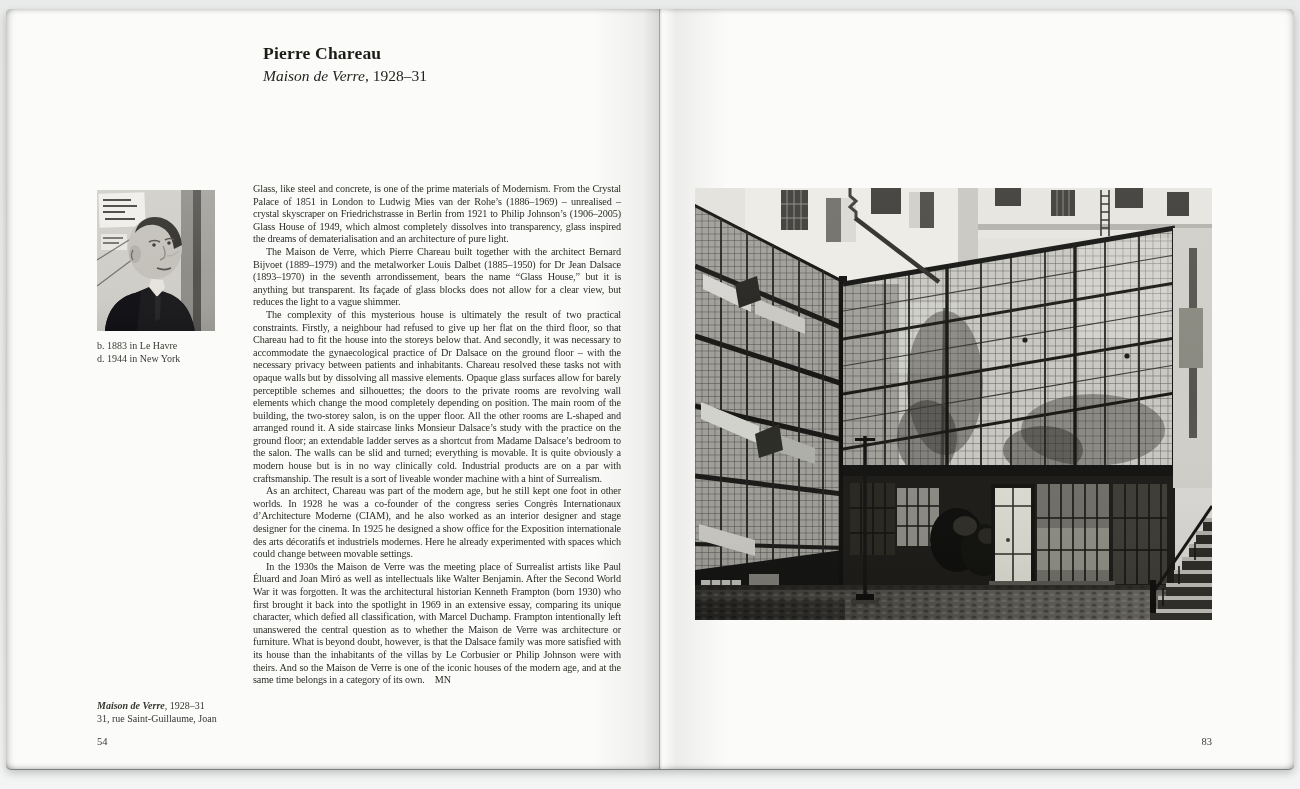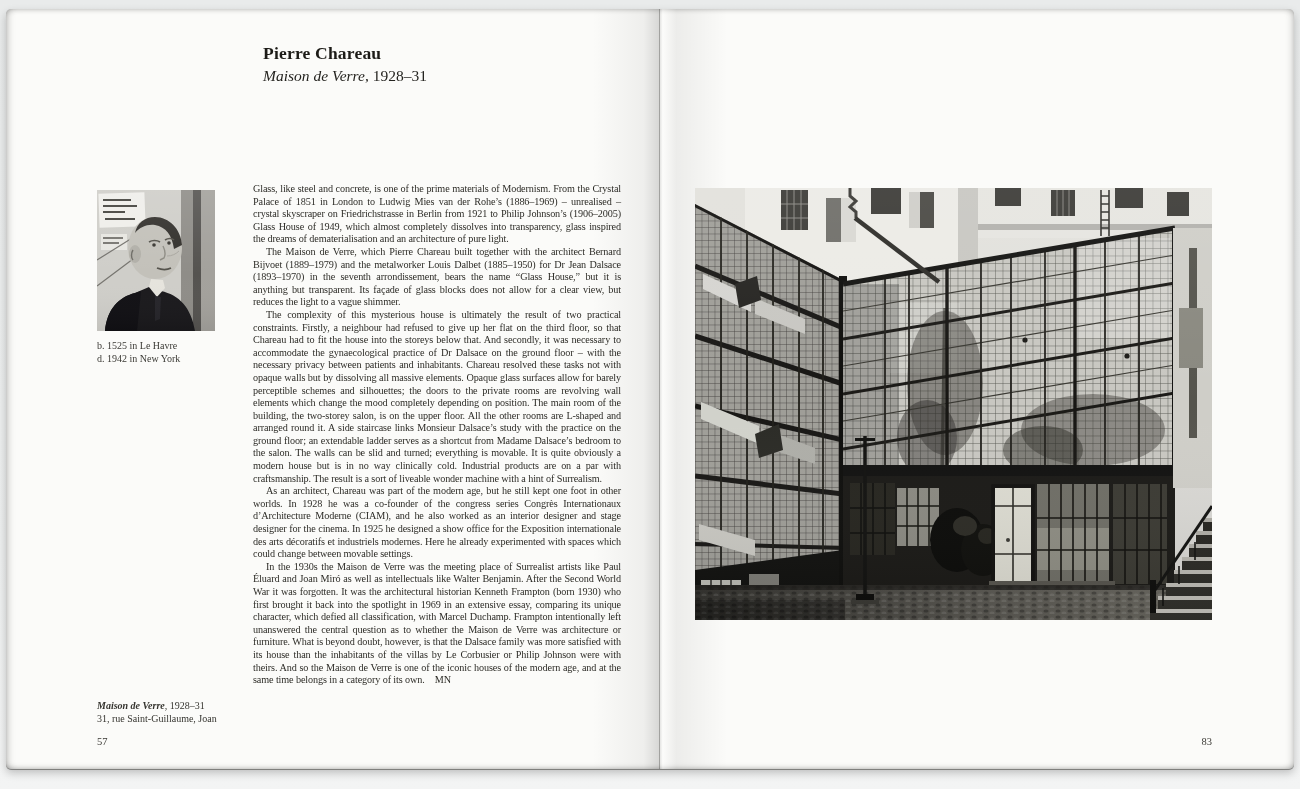--- a/index.html
+++ b/index.html
@@ -106,38 +106,38 @@
           <linearGradient id="pv" x1="0" y1="0" x2="0" y2="1">
             <stop offset="0" stop-color="#ffffff" stop-opacity=".4"></stop>
             <stop offset=".6" stop-color="#ffffff" stop-opacity="0"></stop>
             <stop offset="1" stop-color="#000000" stop-opacity=".25"></stop>
           </linearGradient>
         </defs>
       </svg>
     </figure>
 
     <div class="portrait-caption">
-      <div>b. 1525 in Le Havre</div>
-      <div>d. 1942 in New York</div>
+      <div>b. 1883 in Le Havre</div>
+      <div>d. 1944 in New York</div>
     </div>
 
     <div class="bodytext">
         <p>Glass, like steel and concrete, is one of the prime materials of Modernism. From the Crystal Palace of 1851 in London to Ludwig Mies van der Rohe’s (1886–1969) – unrealised – crystal skyscraper on Friedrichstrasse in Berlin from 1921 to Philip Johnson’s (1906–2005) Glass House of 1949, which almost completely dissolves into transparency, glass inspired the dreams of dematerialisation and an architecture of pure light.</p>
         <p>The Maison de Verre, which Pierre Chareau built together with the architect Bernard Bijvoet (1889–1979) and the metalworker Louis Dalbet (1885–1950) for Dr Jean Dalsace (1893–1970) in the seventh arrondissement, bears the name “Glass House,” but it is anything but transparent. Its façade of glass blocks does not allow for a clear view, but reduces the light to a vague shimmer.</p>
         <p>The complexity of this mysterious house is ultimately the result of two practical constraints. Firstly, a neighbour had refused to give up her flat on the third floor, so that Chareau had to fit the house into the storeys below that. And secondly, it was necessary to accommodate the gynaecological practice of Dr Dalsace on the ground floor – with the necessary privacy between patients and inhabitants. Chareau resolved these tasks not with opaque walls but by dissolving all massive elements. Opaque glass surfaces allow for barely perceptible schemes and silhouettes; the doors to the private rooms are revolving wall elements which change the mood completely depending on position. The main room of the building, the two-storey salon, is on the upper floor. All the other rooms are L-shaped and arranged round it. A side staircase links Monsieur Dalsace’s study with the practice on the ground floor; an extendable ladder serves as a shortcut from Madame Dalsace’s bedroom to the salon. The walls can be slid and turned; everything is movable. It is quite obviously a modern house but is in no way clinically cold. Industrial products are on a par with craftsmanship. The result is a sort of liveable wonder machine with a hint of Surrealism.</p>
         <p>As an architect, Chareau was part of the modern age, but he still kept one foot in other worlds. In 1928 he was a co-founder of the congress series Congrès Internationaux d’Architecture Moderne (CIAM), and he also worked as an interior designer and stage designer for the cinema. In 1925 he designed a show office for the Exposition internationale des arts décoratifs et industriels modernes. Here he already experimented with spaces which could change between movable settings.</p>
         <p>In the 1930s the Maison de Verre was the meeting place of Surrealist artists like Paul Éluard and Joan Miró as well as intellectuals like Walter Benjamin. After the Second World War it was forgotten. It was the architectural historian Kenneth Frampton (born 1930) who first brought it back into the spotlight in 1969 in an extensive essay, comparing its unique character, which defied all classification, with Marcel Duchamp. Frampton intentionally left unanswered the central question as to whether the Maison de Verre was architecture or furniture. What is beyond doubt, however, is that the Dalsace family was more satisfied with its house than the inhabitants of the villas by Le Corbusier or Philip Johnson were with theirs. And so the Maison de Verre is one of the iconic houses of the modern age, and at the same time belongs in a category of its own. MN</p>
       </div>
 
     <div class="figure-caption">
       <div><span class="wtitle">Maison de Verre</span><span>, 1928–31</span></div>
       <div>31, rue Saint-Guillaume, Joan</div>
     </div>
 
-    <div class="folio folio-left">57</div>
+    <div class="folio folio-left">54</div>
   </div>
 
   <div class="page page-right">
     <figure class="photo" aria-label="Black-and-white photograph of the Maison de Verre courtyard: glass-block facades with steel framing, lit ground-floor entrance, cobbled court and stairs">
       <svg width="517" height="432" viewBox="0 0 517 432">
         <defs>
           <pattern id="gridL" width="6.5" height="6.5" patternUnits="userSpaceOnUse">
             <rect width="6.5" height="6.5" fill="#b5b4ae"></rect>
             <path d="M0 0H6.5M0 0V6.5" stroke="#45443f" stroke-width=".8" fill="none"></path>
           </pattern>

